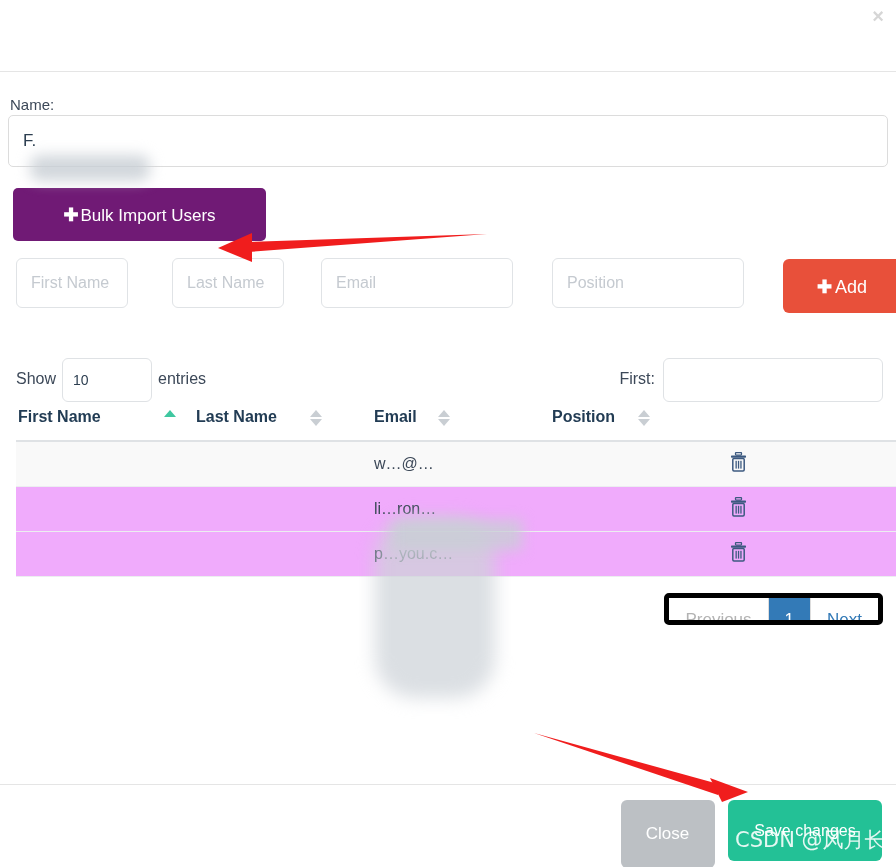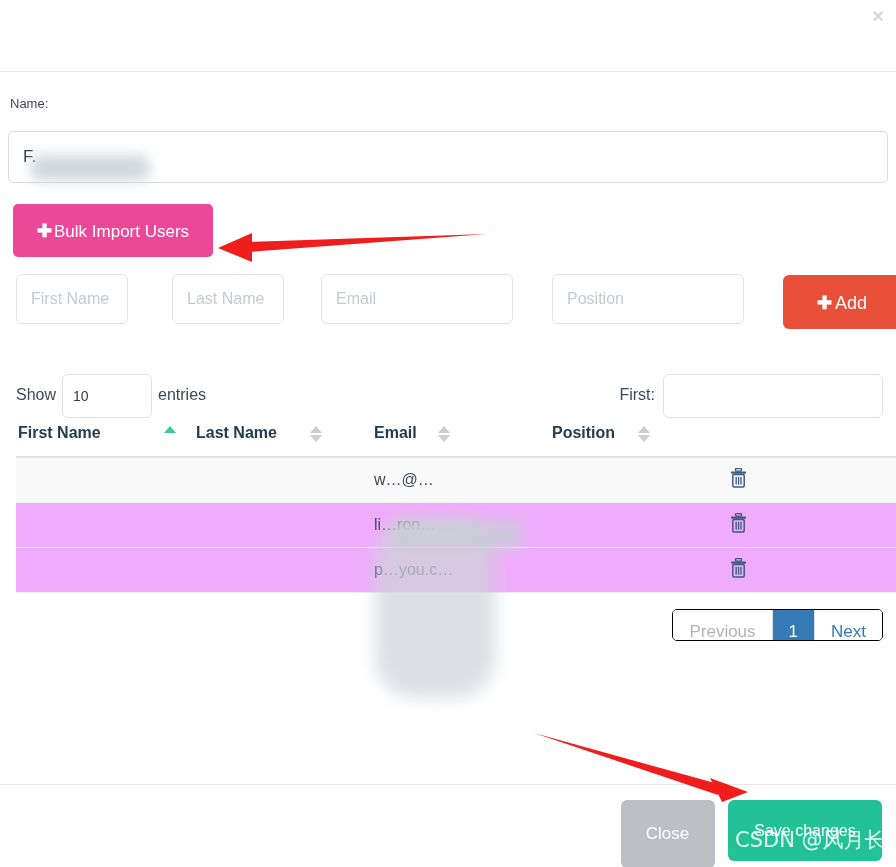--- a/index.html
+++ b/index.html
@@ -41,23 +41,23 @@
   }
 
   
   .modal-body {
     position: relative;
     padding: 24px 8px 0 8px;
     height: 712px;
   }
 
   .form-label {
-    font-size: 13px;
+    font-size: 15px;
     color: #3c4858;
-    margin: 0 0 20px 2px;
+    margin: 0 0 2px 2px;
   }
 
   .name-input {
     display: block;
     width: 880px;
     height: 52px;
     border: 1px solid #dcdcdc;
     border-radius: 5px;
     padding: 0 14px;
     font-size: 17px;
@@ -69,22 +69,22 @@
 
   
   .bulk-row {
     position: relative;
     margin-top: 21px;
     height: 56px;
   }
   .btn-bulk {
     position: absolute;
     left: 5px; top: 0;
-    width: 200px; height: 53px;
-    background: #ec4899;
+    width: 253px; height: 53px;
+    background: #701a75;
     color: #fff;
     border: none;
     border-radius: 5px;
     font-size: 17px;
     font-family: "Liberation Sans", sans-serif;
     cursor: pointer;
     text-align: center;
     line-height: 53px;
     white-space: nowrap;
   }
@@ -268,21 +268,21 @@
   }
   .dt-info {
     position: absolute;
     left: 8px; top: 14px;
     font-size: 16px;
     color: #3c4858;
   }
   .dt-paginate {
     position: absolute;
     right: 5px; top: 0;
-    border: 1px solid #000000;
+    border: 5px solid #000000;
     border-radius: 5px;
     overflow: hidden;
     display: flex;
     height: 32px;
   }
   .dt-paginate a {
     display: block;
     padding: 0 16px;
     line-height: 44px;
     font-size: 17px;

